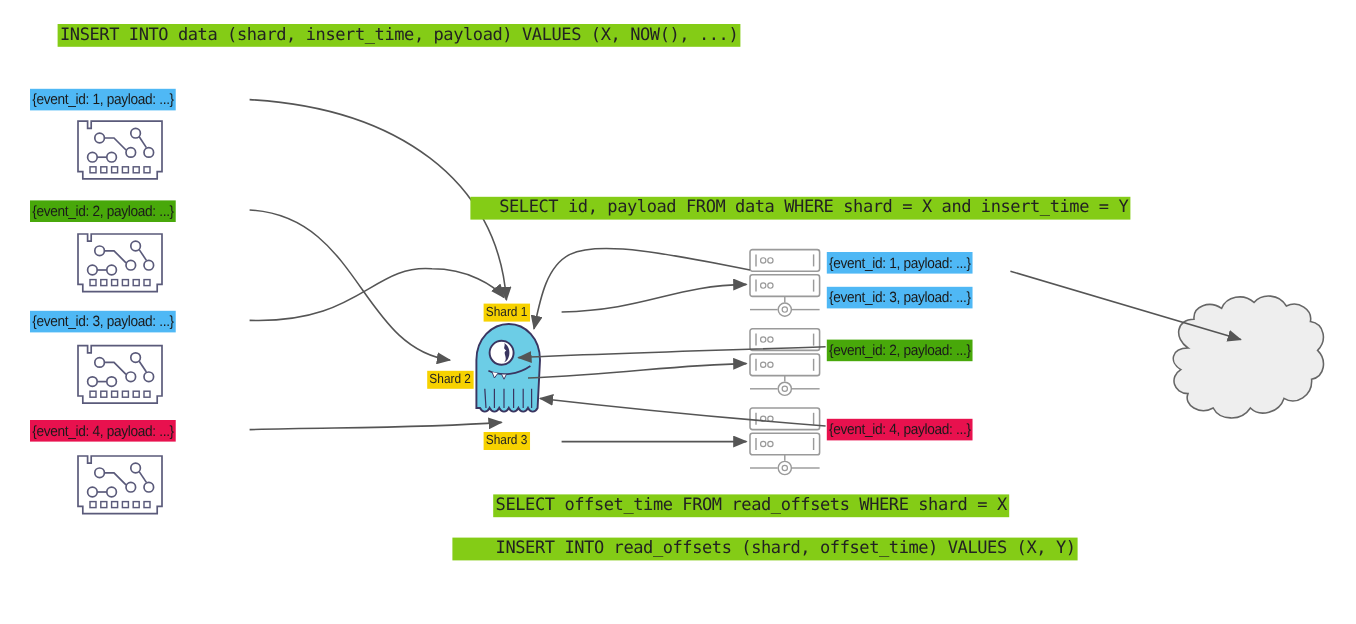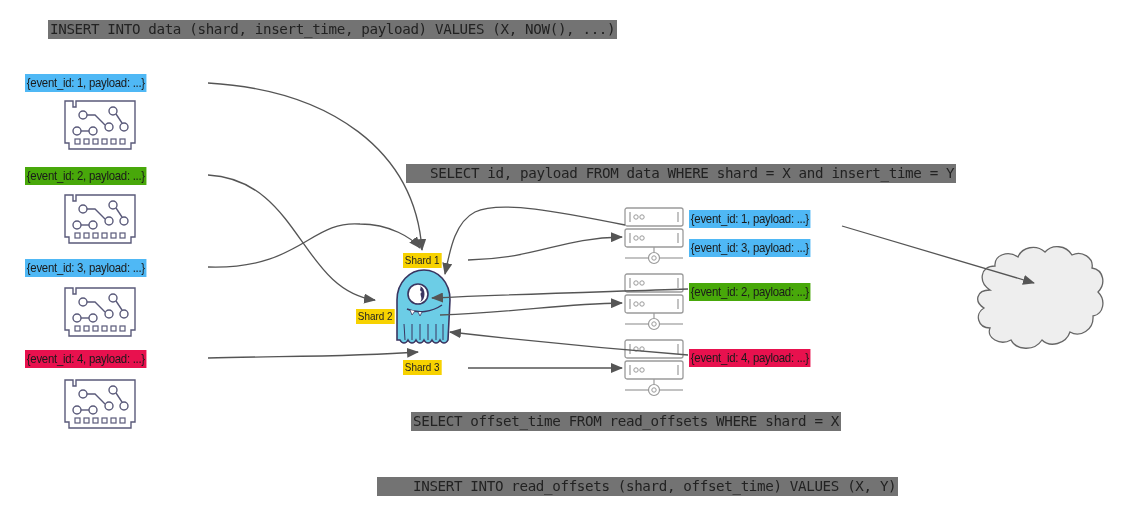--- a/index.html
+++ b/index.html
@@ -4,21 +4,21 @@
 <style>
   html, body { margin: 0; padding: 0; background: #ffffff; }
   body { width: 1130px; height: 520px; position: relative; overflow: hidden; font-family: "Liberation Sans", sans-serif; }
   #canvas { position: absolute; left: 0; top: 0; width: 1130px; height: 520px; }
   .sql {
     position: absolute;
     font-family: "DejaVu Sans Mono", monospace;
     font-size: 14.2px;
     letter-spacing: -0.35px;
     color: #222;
-    background: #737373;
+    background: #84cc16;
     padding: 1px 2px;
     white-space: nowrap;
     line-height: 17px;
   }
   .event {
     position: absolute;
     font-family: "Liberation Sans", sans-serif;
     font-size: 12.4px;
     letter-spacing: -0.3px;
     color: #1a1a1a;
@@ -129,23 +129,23 @@
 
     <path d="M625,225 C560,212 500,200 475,212 C455,222 450,250 445,274"></path>
     <path d="M688,289 C600,292 520,294 432,298"></path>
     <path d="M688,355 C600,348 520,340 450,332"></path>
 
     <path d="M842,226 L1034,283"></path>
   </g>
 </svg>
 
 <div class="sql" style="left:48px; top:20px;">INSERT INTO data (shard, insert_time, payload) VALUES (X, NOW(), ...)</div>
-<div class="sql" style="left:406px; top:164px;padding-left:24px;">SELECT id, payload FROM data WHERE shard = X and insert_time = Y</div>
+<div class="sql" style="left:392px; top:164px;padding-left:24px;">SELECT id, payload FROM data WHERE shard = X and insert_time = Y</div>
 <div class="sql" style="left:411px; top:412px;">SELECT offset_time FROM read_offsets WHERE shard = X</div>
-<div class="sql" style="left:377px; top:477px;padding-left:36px;">INSERT INTO read_offsets (shard, offset_time) VALUES (X, Y)</div>
+<div class="sql" style="left:377px; top:448px;padding-left:36px;">INSERT INTO read_offsets (shard, offset_time) VALUES (X, Y)</div>
 
 <div class="event ev-blue" style="left:25px; top:74px;">{event_id: 1, payload: ...}</div>
 <div class="event ev-green" style="left:25px; top:167px;">{event_id: 2, payload: ...}</div>
 <div class="event ev-blue" style="left:25px; top:259px;">{event_id: 3, payload: ...}</div>
 <div class="event ev-red" style="left:25px; top:350px;">{event_id: 4, payload: ...}</div>
 
 <div class="shard" style="left:403px; top:253px;">Shard 1</div>
 <div class="shard" style="left:356px; top:309px;">Shard 2</div>
 <div class="shard" style="left:403px; top:360px;">Shard 3</div>
 

